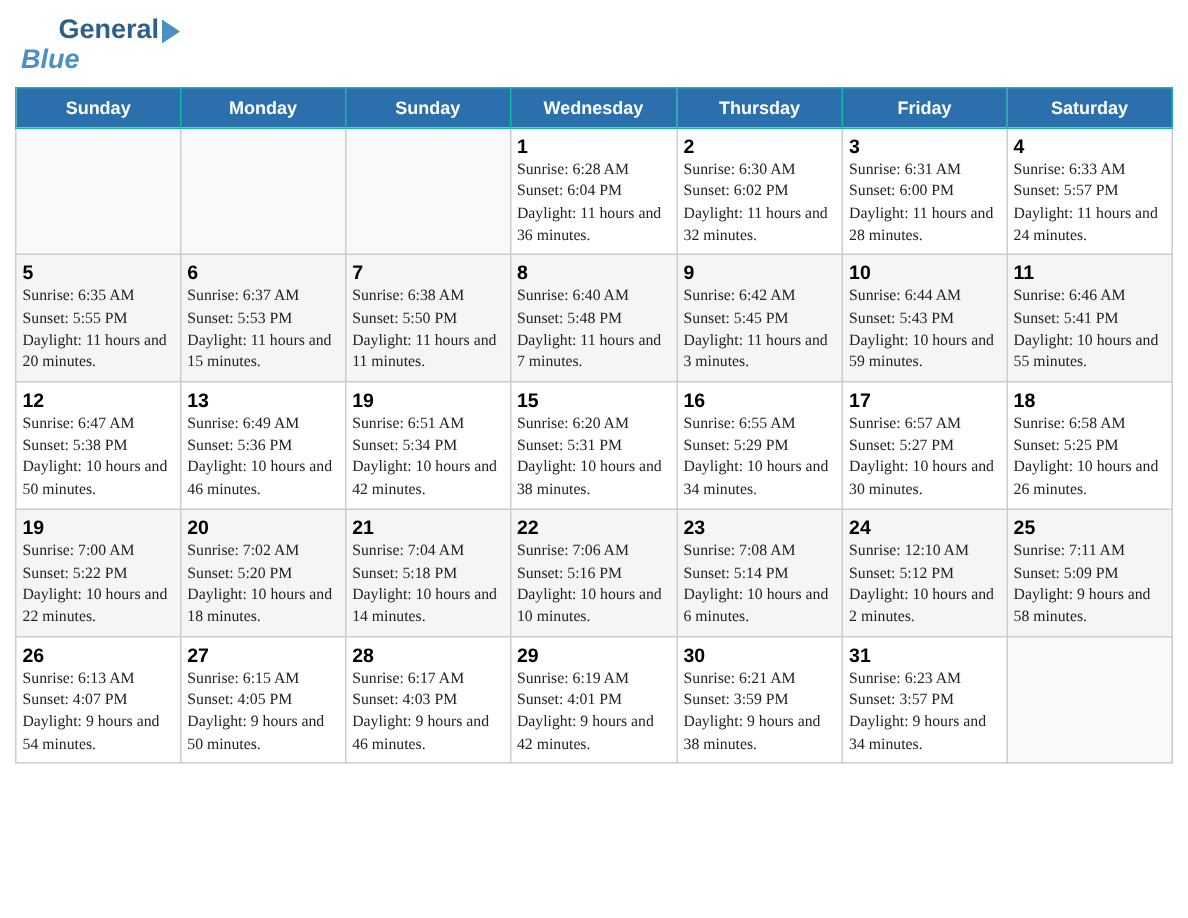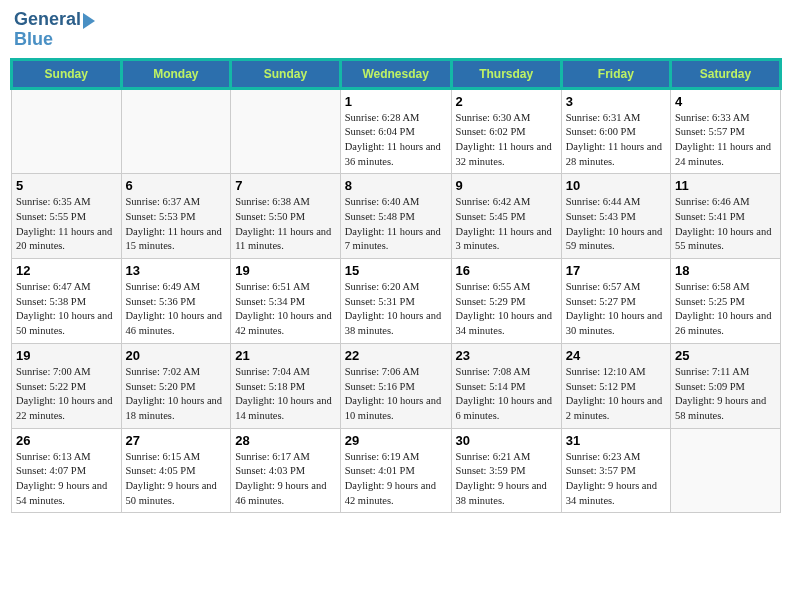--- a/index.html
+++ b/index.html
@@ -48,26 +48,26 @@
       font-size: 14px;
       color: #444;
     }
     table {
       width: 100%;
       border-collapse: collapse;
       font-size: 11px;
     }
     thead th {
       background: #2c6fad;
-      color: #bef264;
+      color: #ffffff;
       font-weight: bold;
       text-align: center;
       padding: 6px 4px;
       font-size: 12px;
-      border: 3px solid #14b8a6;
+      border: 1px solid #14b8a6;
     }
     tbody td {
       border: 1px solid #ccc;
       vertical-align: top;
       padding: 4px;
       width: 113px;
       min-height: 80px;
       background: #fff;
     }
     tbody tr:nth-child(even) td {
@@ -88,25 +88,25 @@
     .empty-cell {
       background: #f9f9f9;
     }
   </style>
 </head>
 <body>
 
 <div class="header">
   <div class="logo">
     <div>
-      <div style="display:flex;align-items:center;">
+      <div style="display:flex;align-items:center;margin-left:25px;">
         <span class="logo-text">General</span>
         <div class="logo-arrow"></div>
       </div>
-      <div class="logo-text" style="color:#4a90c4;">Blue</div>
+      <div class="logo-text" style="color:#4a90c4;font-style:italic;">Blue</div>
     </div>
   </div>
   <div class="title-section">
     <div class="month-title"></div>
     <div class="subtitle"></div>
   </div>
 </div>
 
 <table>
   <thead>

